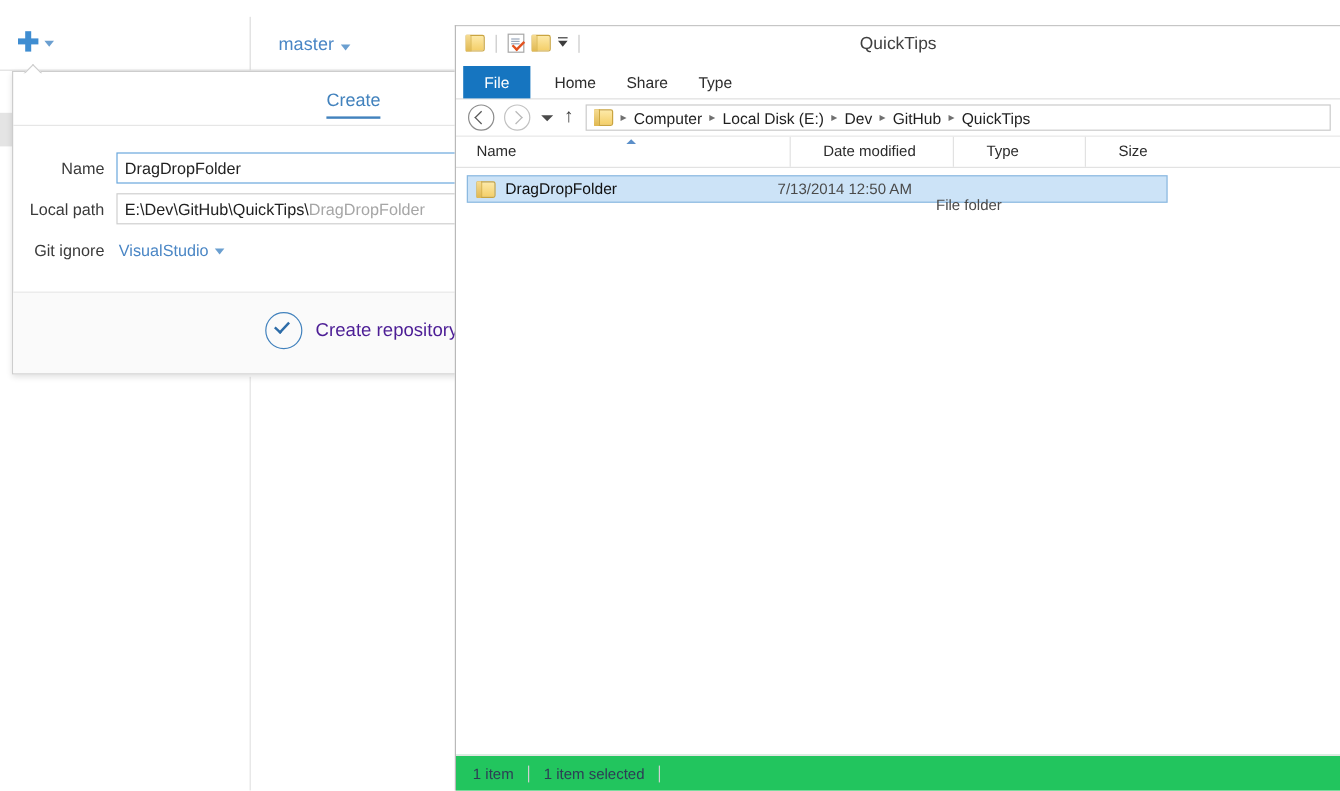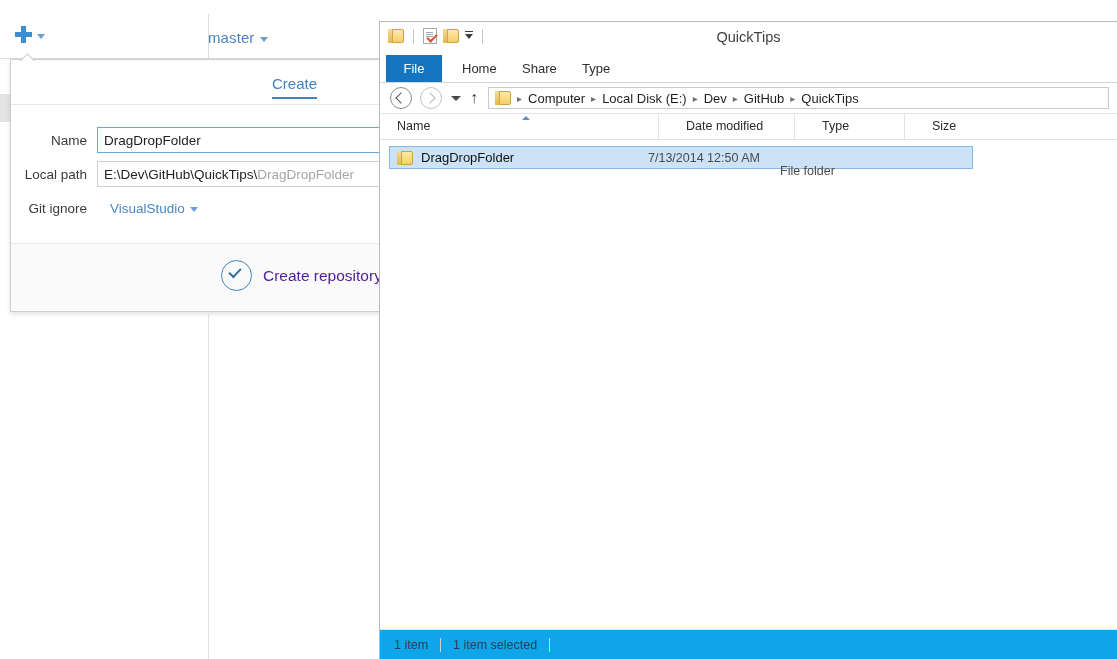--- a/index.html
+++ b/index.html
@@ -61,21 +61,21 @@
   .plus-glyph:after  { left: 6px; top: 0; width: 5px; height: 17px; }
   .caret-dn {
     width: 0; height: 0;
     border-left: 4.5px solid transparent;
     border-right: 4.5px solid transparent;
     border-top: 5px solid #6b9fd0;
     margin-top: 3px;
   }
   #gh-branch {
     position: absolute;
-    left: 208px; top: 29px;
+    left: 232px; top: 29px;
     display: flex;
     align-items: center;
     gap: 6px;
     cursor: pointer;
   }
   #gh-branch .label {
     font-size: 15px;
     color: #4a86c5;
     letter-spacing: .1px;
   }
@@ -180,21 +180,20 @@
   }
   #gh-path-input .dim { color: #a6a6a6; }
   #gh-ignore-value {
     display: flex;
     align-items: center;
     gap: 5px;
     font-size: 13.5px;
     color: #4a86c5;
     cursor: pointer;
     padding-left: 2px;
-    margin-left: 11px;
   }
   #gh-ignore-value .caret-dn { border-top-color: #6b9fd0; margin-top: 3px; }
 
   #gh-footer {
     position: absolute;
     left: 0; bottom: 0;
     width: 100%;
     height: 68px;
     background: #fafafa;
     border-top: 1px solid #e9e9e9;
@@ -488,21 +487,21 @@
     font-size: 12.5px;
     color: #4a4a4a;
     margin-top: 26px;
   }
 
   #ex-statusbar {
     position: absolute;
     left: 0; bottom: 0;
     width: 100%;
     height: 30px;
-    background: #0ea5e9;
+    background: #22c55e;
     border-top: 1px solid #e4e4e4;
     display: flex;
     align-items: center;
     box-sizing: border-box;
   }
   #ex-statusbar .st {
     font-size: 12.5px;
     color: #2d3d55;
     padding: 0 12px;
   }

